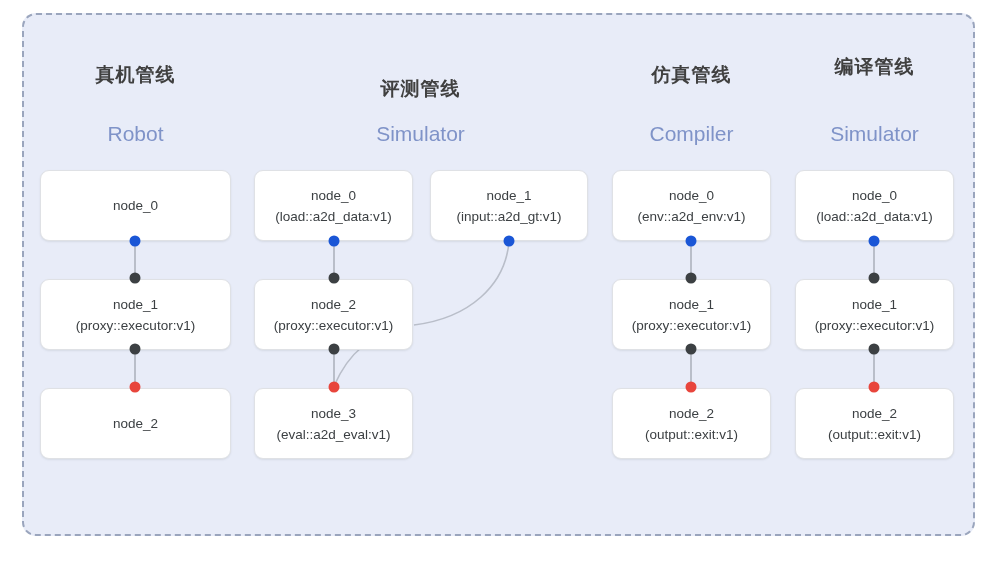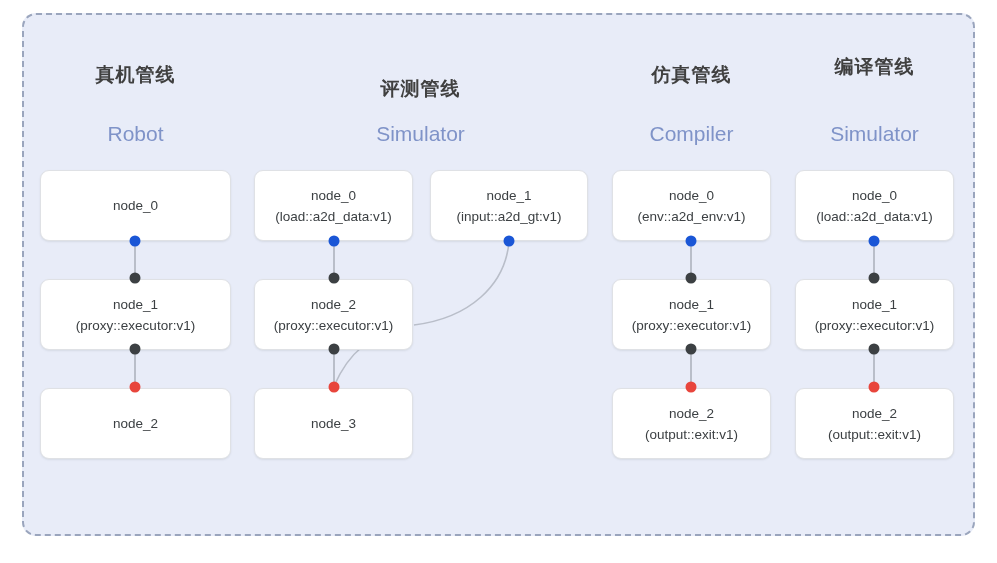--- a/index.html
+++ b/index.html
@@ -179,20 +179,21 @@
   <div class="node" style="left:254px; top:279px; width:159px; height:71px;">
     <div class="node-name">node_2</div>
     <div class="node-type">(proxy::executor:v1)</div>
   </div>
   <div class="link" style="left:334px; top:349px; height:38px;"></div>
   <div class="port dark" style="left:334px; top:349px;"></div>
   <div class="port red" style="left:334px; top:387px;"></div>
 
   <div class="node" style="left:254px; top:388px; width:159px; height:71px;">
     <div class="node-name">node_3</div>
+    <div class="node-type">(eval::a2d_eval:v1)</div>
   </div>
 
   <div class="column" style="left:612px; top:0; width:159px;">
     <div class="col-head" style="top:62px;">
       <div class="col-title">仿真管线</div>
     </div>
     <div class="col-head" style="top:122px;">
       <div class="col-subtitle">Compiler</div>
     </div>
   </div>

